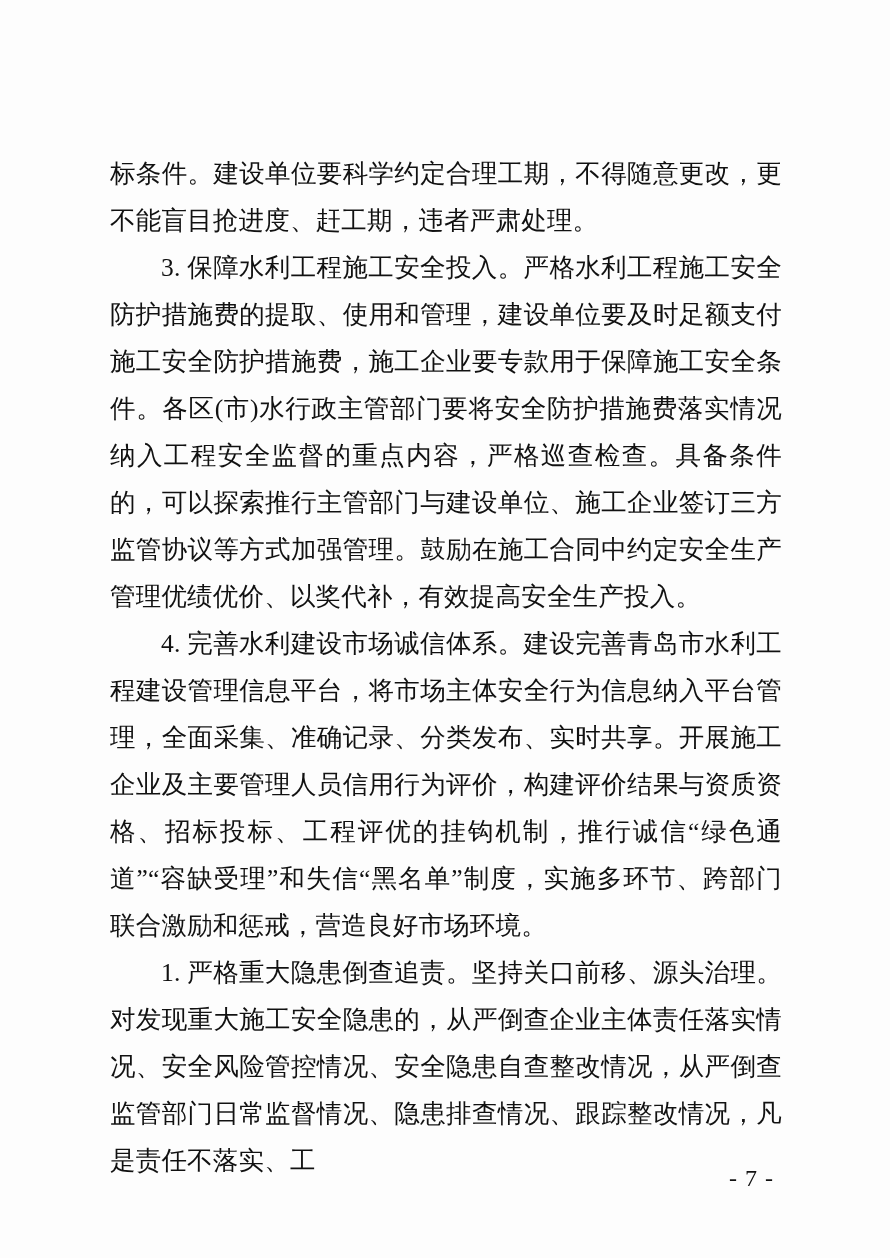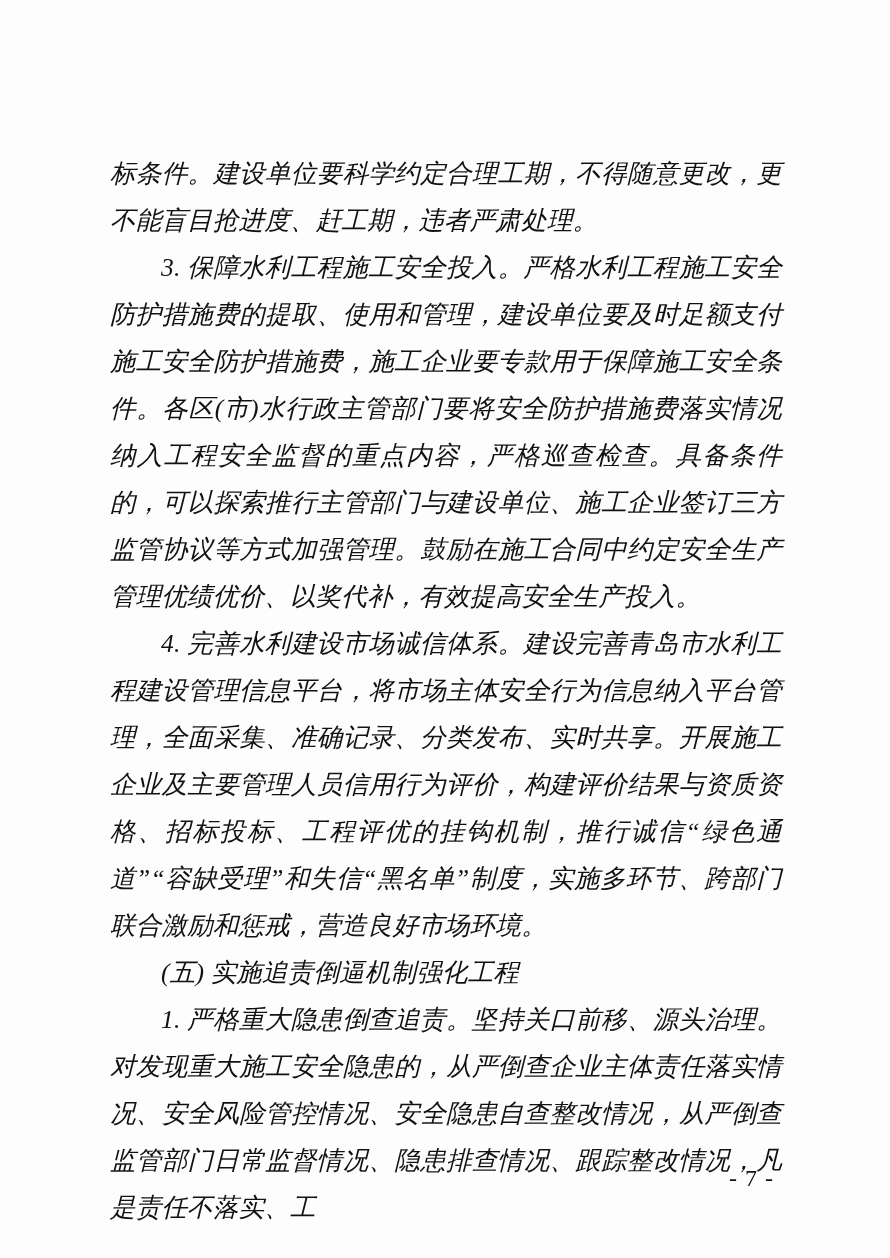--- a/index.html
+++ b/index.html
@@ -30,21 +30,20 @@
     letter-spacing: 0.2px;
     color: #111111;
   }
   .para {
     margin: 0;
     text-indent: 2em;
     font-size: 25.5px;
     line-height: 47px;
     text-align: justify;
     text-justify: inter-ideograph;
-    font-style: italic;
   }
   .para.noindent {
     text-indent: 0;
   }
   .page-number {
     position: absolute;
     right: 116px;
     bottom: 66px;
     font-size: 24px;
     letter-spacing: 1px;
@@ -53,17 +52,16 @@
   }
 </style>
 </head>
 <body>
 
 <div class="page">
   <div class="body-text">
     <p class="para noindent">标条件。建设单位要科学约定合理工期，不得随意更改，更不能盲目抢进度、赶工期，违者严肃处理。</p>
     <p class="para">3. 保障水利工程施工安全投入。严格水利工程施工安全防护措施费的提取、使用和管理，建设单位要及时足额支付施工安全防护措施费，施工企业要专款用于保障施工安全条件。各区(市)水行政主管部门要将安全防护措施费落实情况纳入工程安全监督的重点内容，严格巡查检查。具备条件的，可以探索推行主管部门与建设单位、施工企业签订三方监管协议等方式加强管理。鼓励在施工合同中约定安全生产管理优绩优价、以奖代补，有效提高安全生产投入。</p>
     <p class="para">4. 完善水利建设市场诚信体系。建设完善青岛市水利工程建设管理信息平台，将市场主体安全行为信息纳入平台管理，全面采集、准确记录、分类发布、实时共享。开展施工企业及主要管理人员信用行为评价，构建评价结果与资质资格、招标投标、工程评优的挂钩机制，推行诚信“绿色通道”“容缺受理”和失信“黑名单”制度，实施多环节、跨部门联合激励和惩戒，营造良好市场环境。</p>
-    <p class="para">(五) 实施追责倒逼机制强化工程</p>
     <p class="para">1. 严格重大隐患倒查追责。坚持关口前移、源头治理。对发现重大施工安全隐患的，从严倒查企业主体责任落实情况、安全风险管控情况、安全隐患自查整改情况，从严倒查监管部门日常监督情况、隐患排查情况、跟踪整改情况，凡是责任不落实、工</p>
   </div>
   <div class="page-number">- 7 -</div>
 </div>
 
 </body></html>

